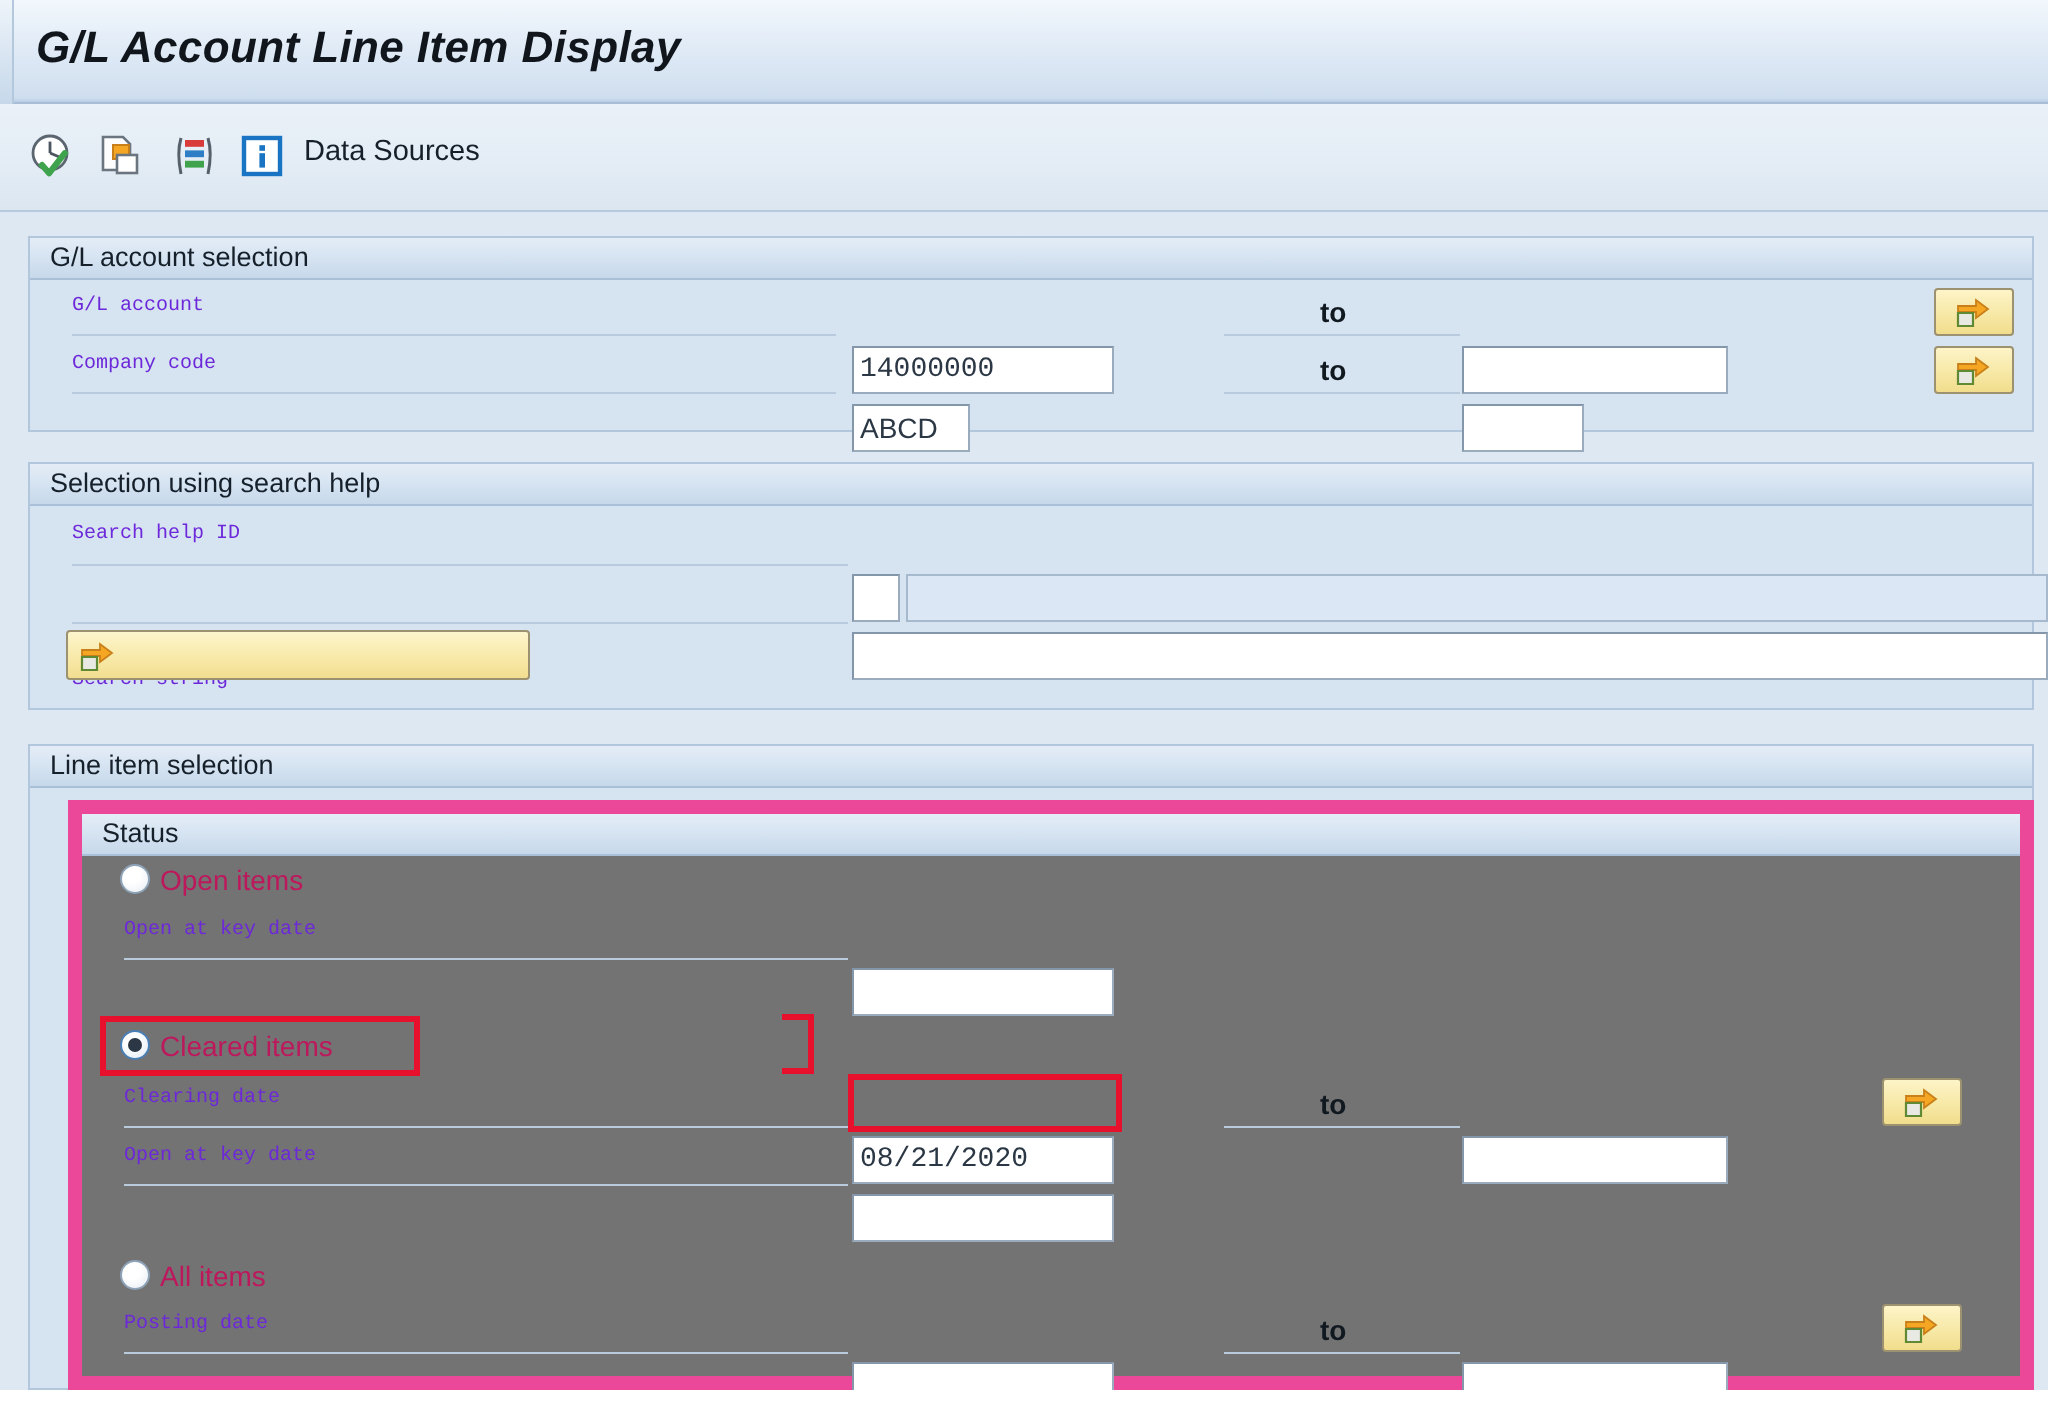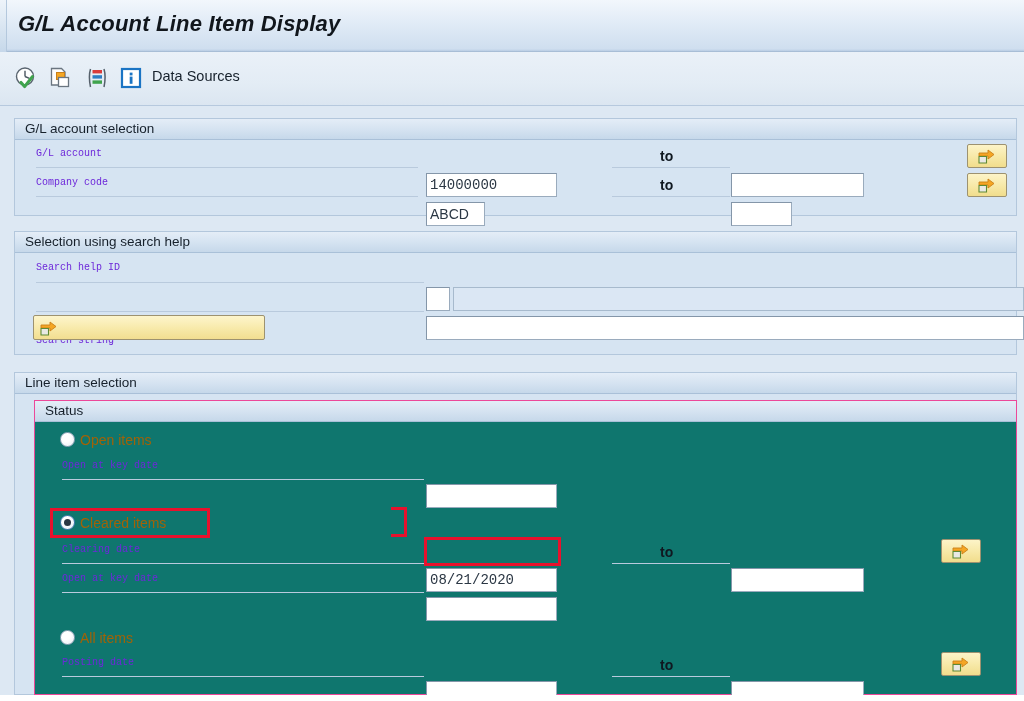--- a/index.html
+++ b/index.html
@@ -88,22 +88,22 @@
   }
   .group-header span {
     position: absolute;
     left: 10px; top: 2px;
     font-size: 13.5px;
     color: #16202b;
     white-space: nowrap;
   }
   .subgroup {
     position: absolute;
-    background: #0f766e;
-    border: 1px solid #ec4899;
+    background: #737373;
+    border: 7px solid #ec4899;
     box-sizing: border-box;
   }
 
   
   .flabel {
     position: absolute;
     font-size: 10px;
     color: #6d28d9;
     white-space: nowrap;
     font-family: Liberation Mono, monospace;
@@ -197,21 +197,21 @@
     content: "";
     position: absolute;
     left: 3px; top: 3px;
     width: 7px; height: 7px;
     border-radius: 50%;
     background: #2b3744;
   }
   .radio-label {
     position: absolute;
     font-size: 14px;
-    color: #a16207;
+    color: #be185d;
     white-space: nowrap;
     cursor: pointer;
   }
 
   
   .redbox {
     position: absolute;
     border: 3px solid #e8112d;
     box-sizing: border-box;
     pointer-events: none;

